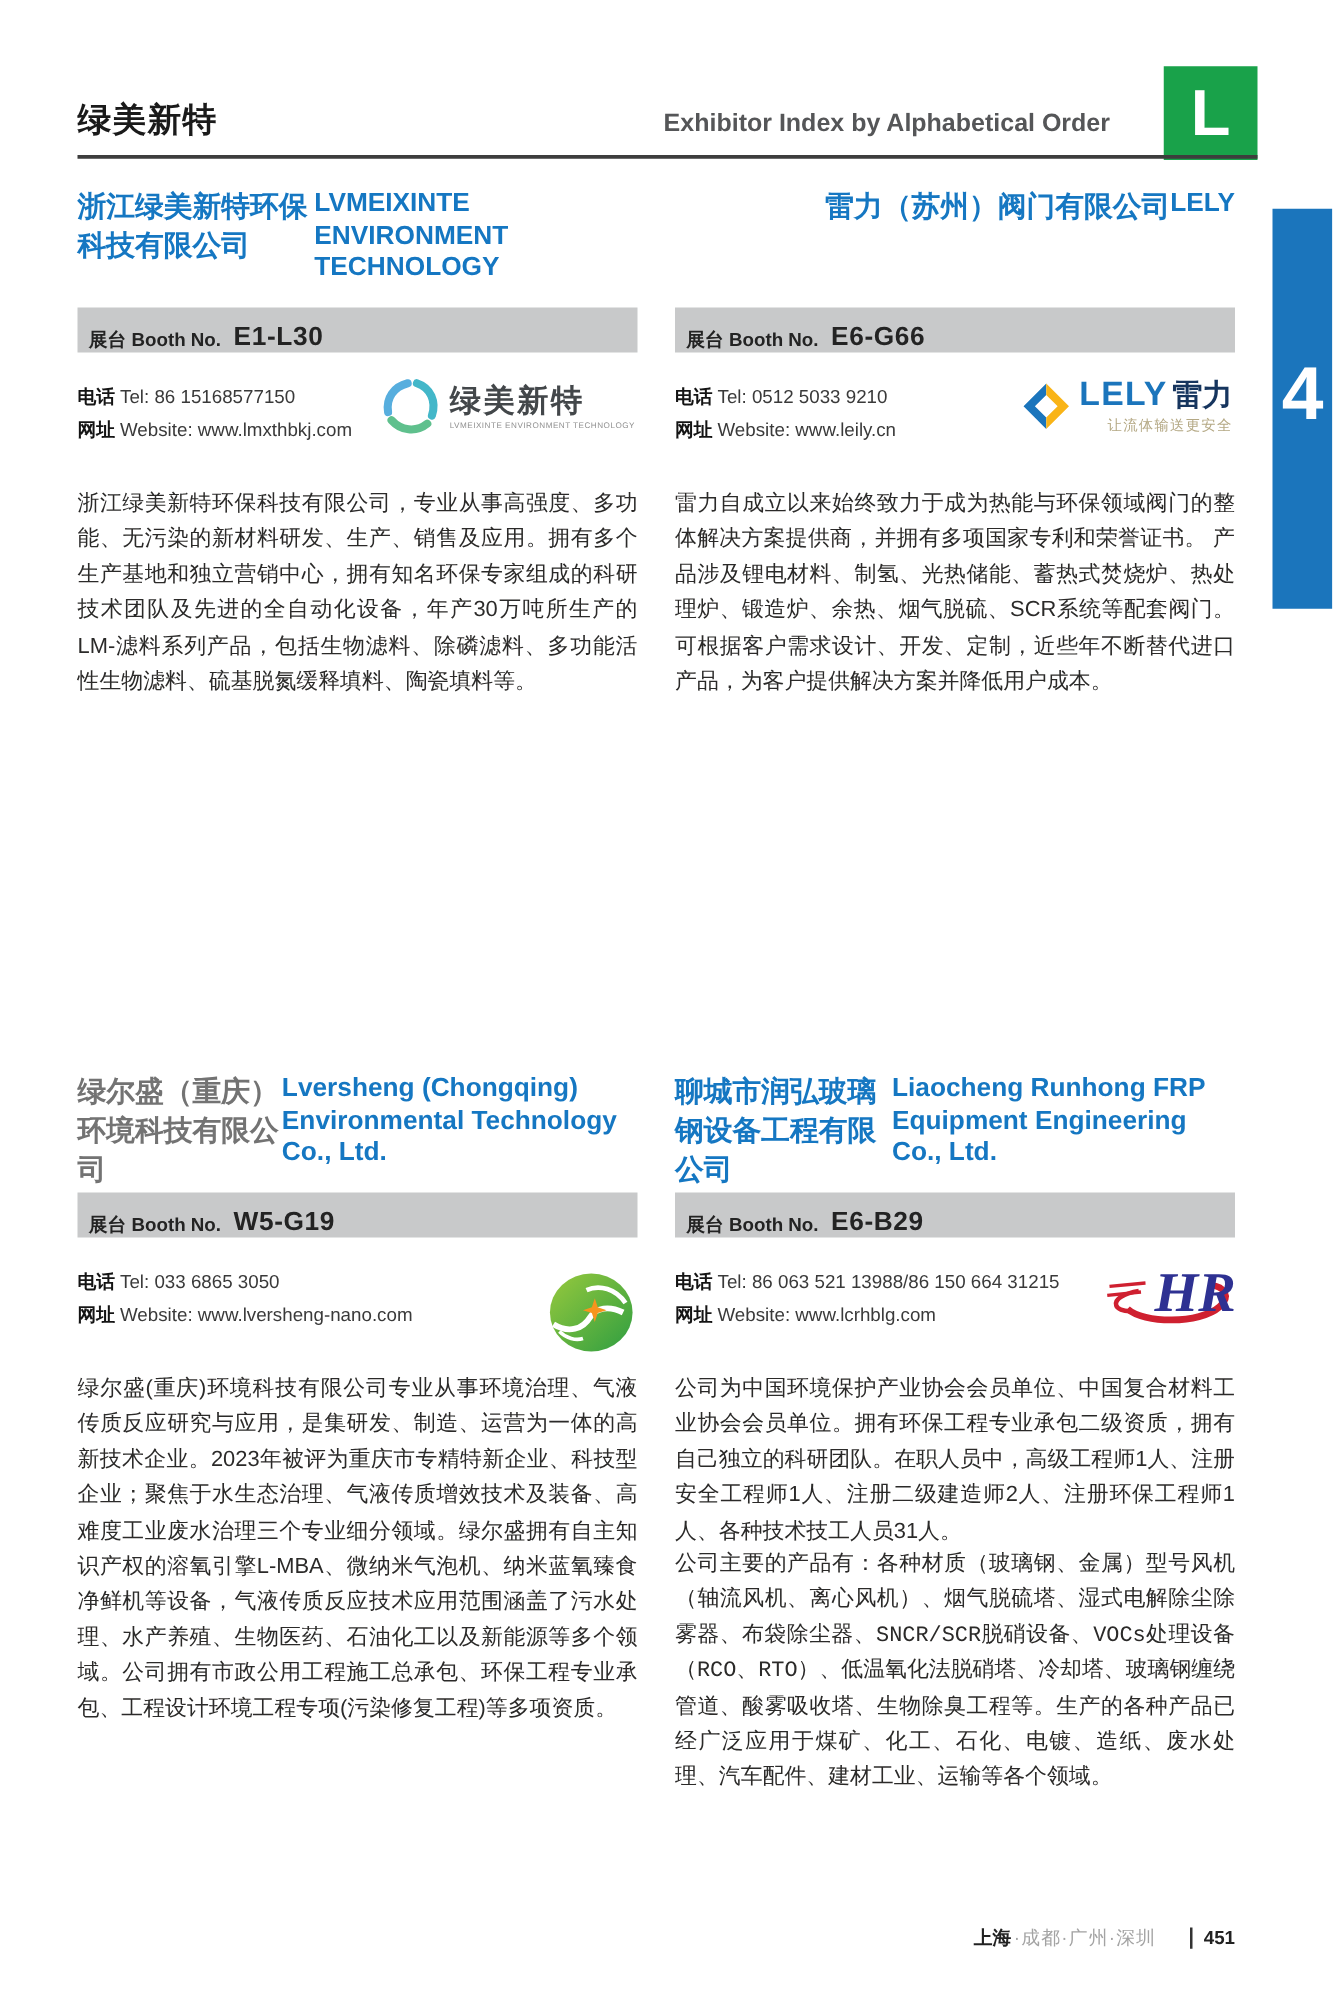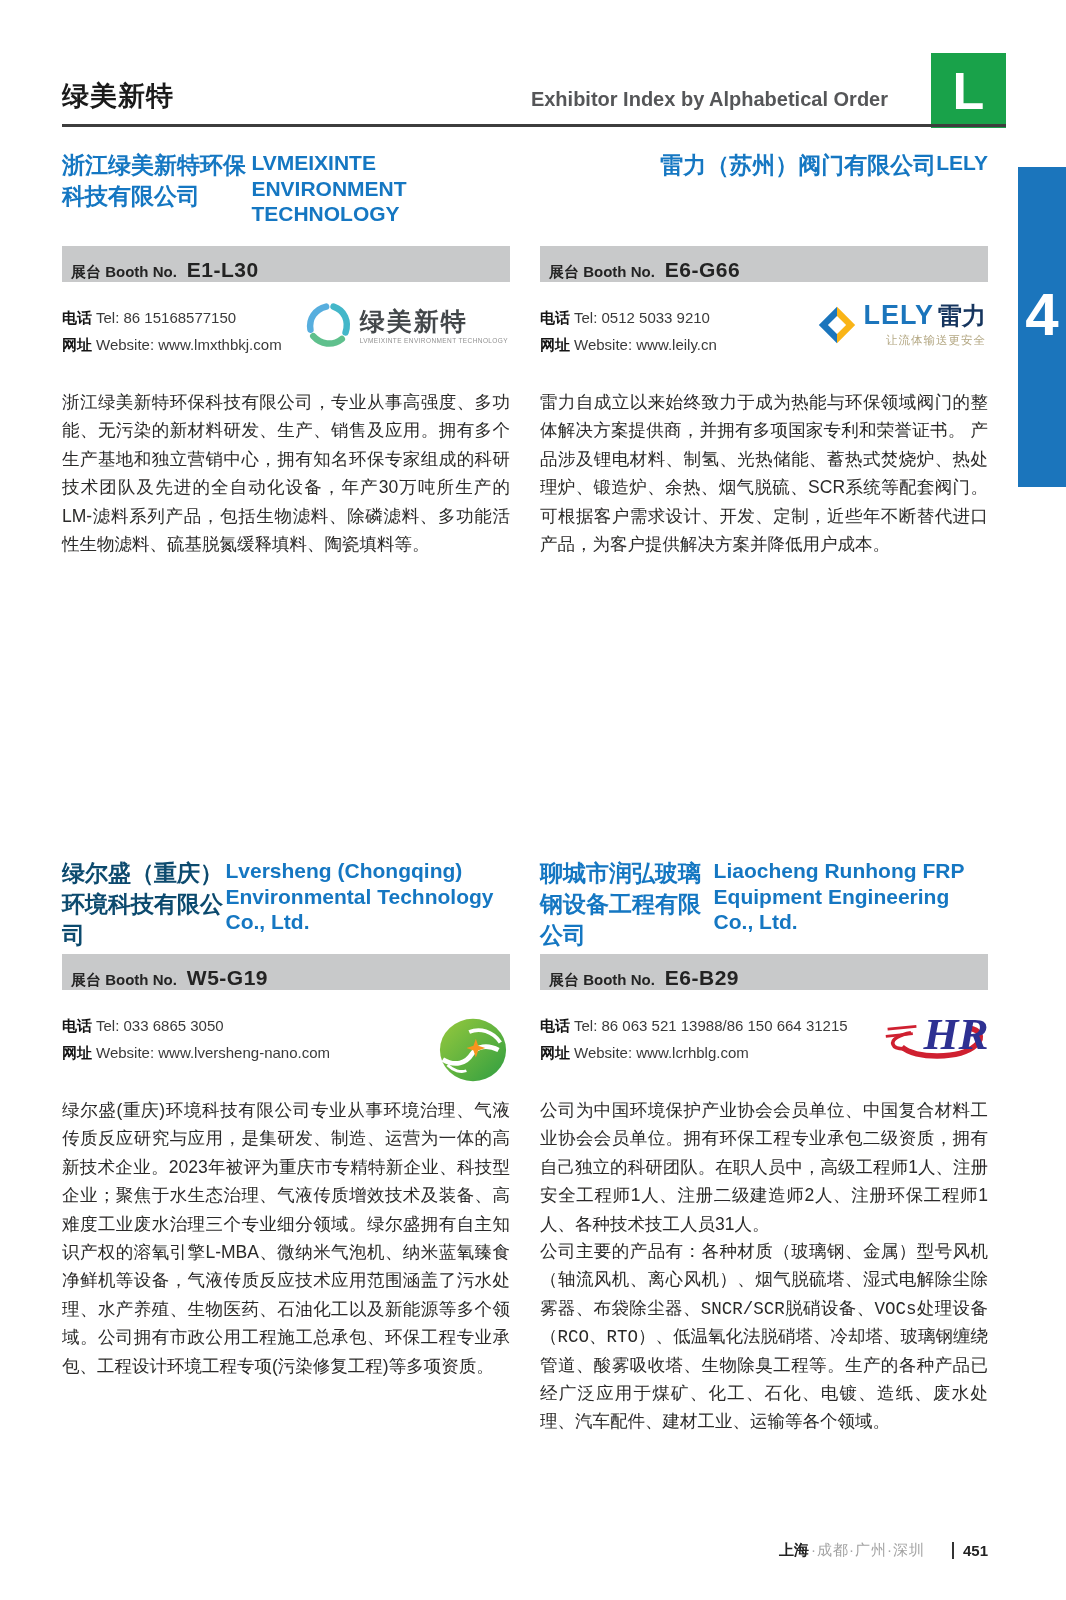--- a/index.html
+++ b/index.html
@@ -122,21 +122,21 @@
           </div>
           <div class="lely-tag">让流体输送更安全</div>
         </div>
       </div>
     </div>
     <p class="desc">雷力自成立以来始终致力于成为热能与环保领域阀门的整体解决方案提供商，并拥有多项国家专利和荣誉证书。 产品涉及锂电材料、制氢、光热储能、蓄热式焚烧炉、热处理炉、锻造炉、余热、烟气脱硫、SCR系统等配套阀门。可根据客户需求设计、开发、定制，近些年不断替代进口产品，为客户提供解决方案并降低用户成本。</p>
   </section>
 
   <section class="card" style="left:62px;top:858px;">
     <div class="title-block">
-      <h2 class="cn-name" style="color:#0c4a6e;">绿尔盛（重庆）环境科技有限公司</h2>
+      <h2 class="cn-name" style="color:#737373;">绿尔盛（重庆）环境科技有限公司</h2>
       <h3 class="en-name" style="color:#1577c2;">Lversheng (Chongqing) Environmental Technology Co., Ltd.</h3>
     </div>
     <div class="booth" style="background:#c8c9ca;">
       <span class="booth-lbl">展台 Booth No.</span>
       <span class="booth-no">W5-G19</span>
     </div>
     <div class="contact">
       <div class="line">
         <span class="lbl">电话</span><span class="val"><span>Tel:</span> <span>033 6865 3050</span></span>
       </div>

